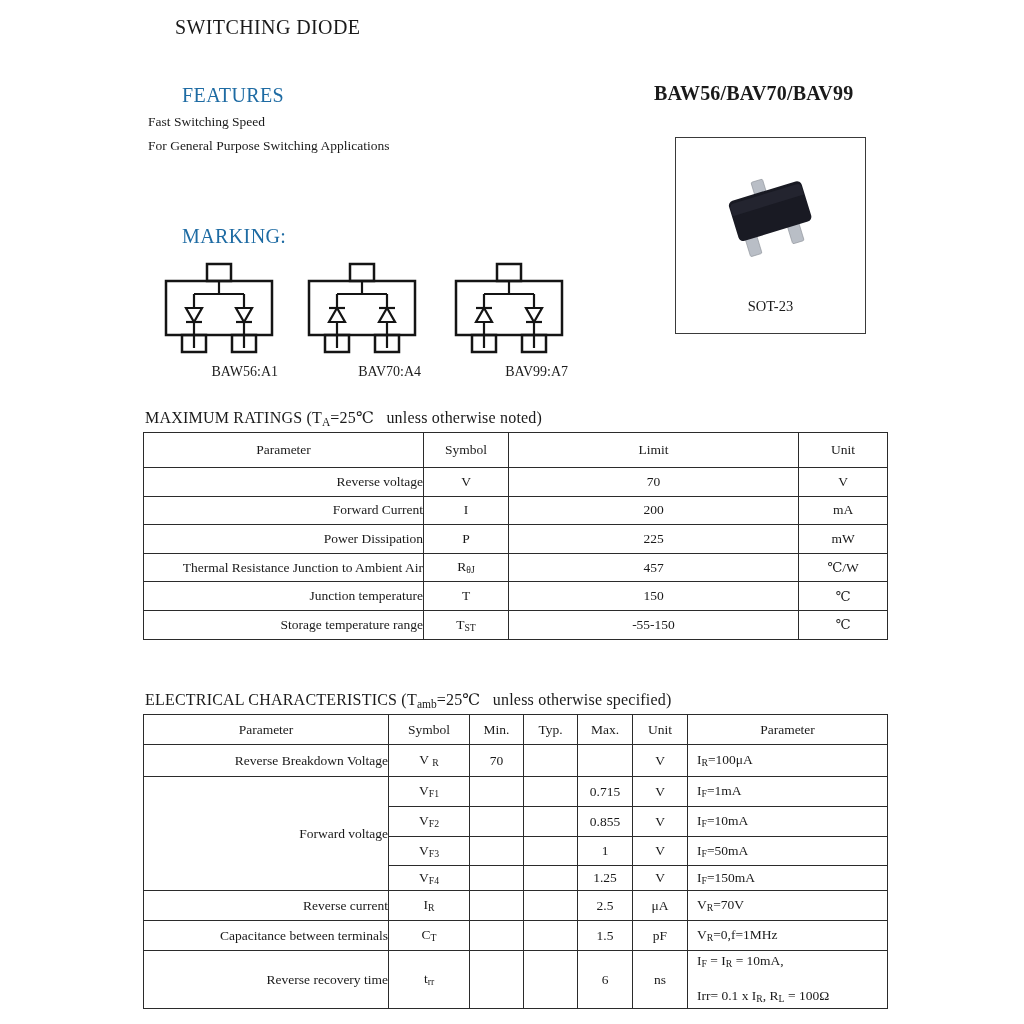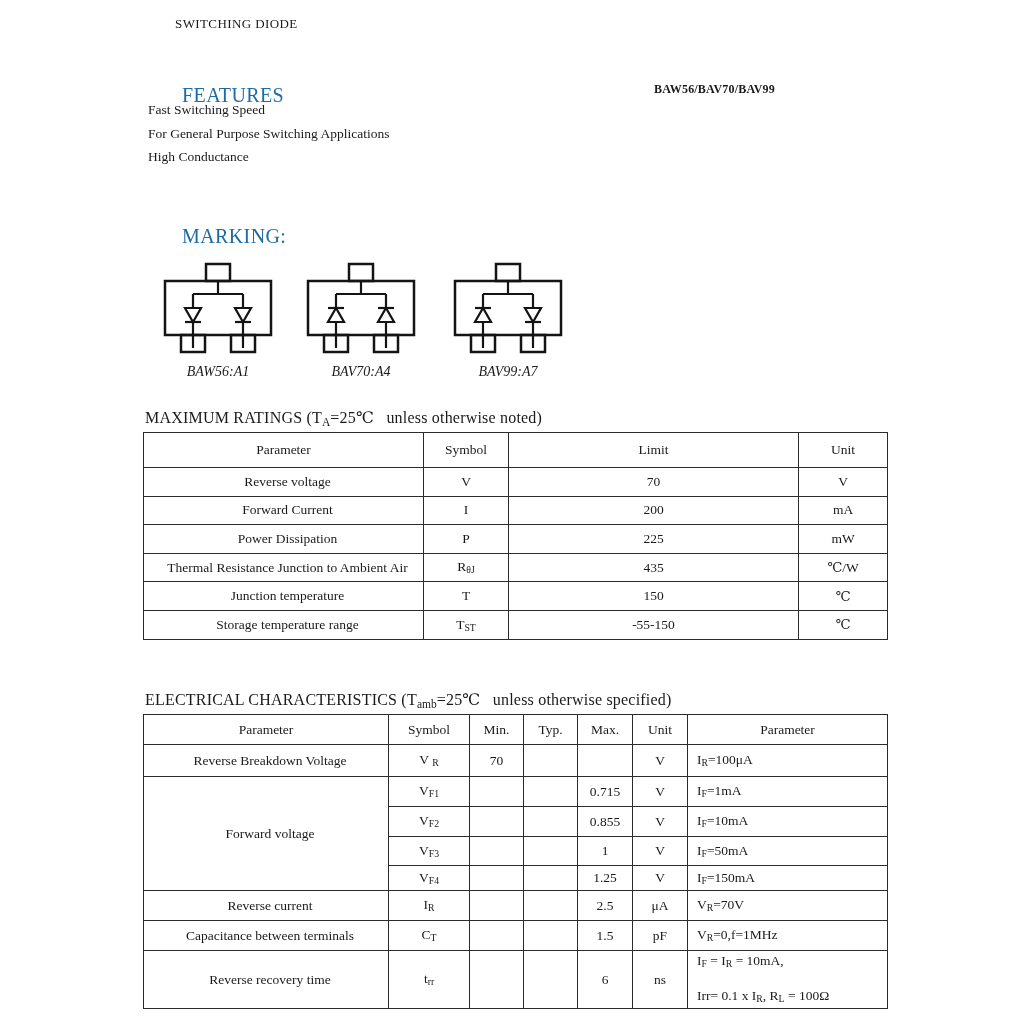--- a/index.html
+++ b/index.html
@@ -2,34 +2,34 @@
 <html><head>
 <meta charset="utf-8">
 <style>
   html,body{margin:0;padding:0;}
   .page{
     position:relative;width:1024px;height:1024px;background:#ffffff;
     font-family:"Liberation Serif","DejaVu Serif","DejaVu Sans",serif;
     color:#1a1a1a;overflow:hidden;
   }
   .abs{position:absolute;}
-  .doc-title{left:175px;top:16px;font-size:13px;letter-spacing:0.4px;}
-  .part-number{left:654px;top:82px;font-size:12px;font-weight:bold;letter-spacing:0.2px;}
+  .doc-title{left:175px;top:16px;font-size:20px;letter-spacing:0.4px;}
+  .part-number{left:654px;top:82px;font-size:20px;font-weight:bold;letter-spacing:0.2px;}
   .blue-heading{color:#1e6ba3;font-size:20px;letter-spacing:0.4px;}
   .features-heading{left:182px;top:84px;}
-  .features-list{left:148px;top:98px;font-size:13.5px;line-height:23.5px;}
+  .features-list{left:148px;top:110px;font-size:13.5px;line-height:23.5px;}
   .marking-heading{left:182px;top:225px;}
 
   
   .package-box{left:675px;top:137px;width:189px;height:195px;border:1.4px solid #3a3a3a;}
   .package-photo{position:absolute;left:33px;top:28px;}
   .package-label{position:absolute;left:0;top:160px;width:100%;text-align:center;font-size:14.5px;}
 
   
-  .mark-fig{position:absolute;top:258px;width:120px;text-align:center;font-style:italic;}
+  .mark-fig{position:absolute;top:258px;width:120px;text-align:right;}
   .fig1{left:158px;} .fig2{left:301px;} .fig3{left:448px;}
   .mark-label{font-size:14px;margin-top:4px;}
   .ln{fill:none;stroke:#141414;stroke-width:2.5;}
   .wire{fill:none;stroke:#141414;stroke-width:2.2;}
   .diode polygon{fill:#ffffff;stroke:#141414;stroke-width:2.2;}
   .diode line{stroke:#141414;stroke-width:2.2;}
   .diode .up,.diode .down{display:none;}
   .diode[data-dir="up"] .up{display:inline;}
   .diode[data-dir="down"] .down{display:inline;}
 
@@ -37,21 +37,21 @@
   .table-heading{font-size:16px;letter-spacing:0.2px;}
   .mr-heading{left:145px;top:408px;}
   .ec-heading{left:145px;top:690px;}
 
   
   table{border-collapse:collapse;table-layout:fixed;font-size:13.5px;}
   .mr-table{left:143px;top:432px;}
   .ec-table{left:143px;top:714px;}
   td,th{border:1px solid #2b2b2b;font-weight:normal;text-align:center;vertical-align:middle;padding:0;overflow:hidden;}
   table{border:1.6px solid #2b2b2b;}
-  td.left,th.left{text-align:center;padding-left:8px;}
+  td.left,th.left{text-align:right;padding-left:8px;}
   sub{font-size:72%;vertical-align:-0.25em;letter-spacing:0;}
   .h36{height:35px;} .r29{height:28.6px;}
   .h31{height:30px;} .r32{height:32px;} .r30{height:30px;} .r29b{height:29px;} .r25{height:25px;} .r58{height:58px;}
   .cond{text-align:left;padding-left:9px;}
   .cond2 div{line-height:1.1;}
   .cond2 div + div{margin-top:19px;}
 
   
   .lead{fill:#b9bec6;stroke:#8d9299;stroke-width:0.6;}
   .body3d{fill:#191a23;}
@@ -61,25 +61,36 @@
 <body>
 
 <div class="page">
 
   <div class="abs doc-title">SWITCHING DIODE</div>
 
   <div class="abs blue-heading features-heading">FEATURES</div>
   <div class="abs features-list">
     <div>Fast Switching Speed</div>
     <div>For General Purpose Switching Applications</div>
-    <div>High Conductance</div>
   </div>
 
   <div class="abs part-number">BAW56/BAV70/BAV99</div>
 
+  <div class="abs package-box">
+    <svg class="package-photo" width="124" height="96" viewBox="0 0 124 96">
+      <g transform="rotate(-17 62 48)">
+        <rect class="lead" x="52" y="12" width="12" height="18" rx="1.5"></rect>
+        <rect class="lead" x="30" y="64" width="12" height="19" rx="1.5"></rect>
+        <rect class="lead" x="74" y="64" width="12" height="19" rx="1.5"></rect>
+        <rect class="body3d" x="24" y="24" width="76" height="42" rx="5"></rect>
+        <path class="body3d-top" d="M29 27 h66 a4 4 0 0 1 4 4 v8 h-74 v-8 a4 4 0 0 1 4 -4 z"></path>
+      </g>
+    </svg>
+    <div class="package-label">SOT-23</div>
+  </div>
 
   <div class="abs blue-heading marking-heading">MARKING:</div>
 
   <div class="mark-fig fig1">
     <svg width="118" height="98" viewBox="0 0 118 98">
       <rect class="ln" x="47" y="6" width="24" height="17"></rect>
       <rect class="ln" x="6" y="23" width="106" height="54"></rect>
       <rect class="ln" x="22" y="77" width="24" height="17"></rect>
       <rect class="ln" x="72" y="77" width="24" height="17"></rect>
       <path class="wire" d="M59 23 V36 M34 36 H84 M34 36 V90 M84 36 V90"></path>
@@ -199,21 +210,21 @@
     </tr>
     <tr class="r29">
       <td class="left">Power Dissipation</td>
       <td>P</td>
       <td>225</td>
       <td>mW</td>
     </tr>
     <tr class="r29">
       <td class="left">Thermal Resistance Junction to Ambient Air</td>
       <td>R<sub>θJ</sub></td>
-      <td>435</td>
+      <td>457</td>
       <td>℃/W</td>
     </tr>
     <tr class="r29">
       <td class="left">Junction temperature</td>
       <td>T</td>
       <td>150</td>
       <td>℃</td>
     </tr>
     <tr class="r29">
       <td class="left">Storage temperature range</td>

